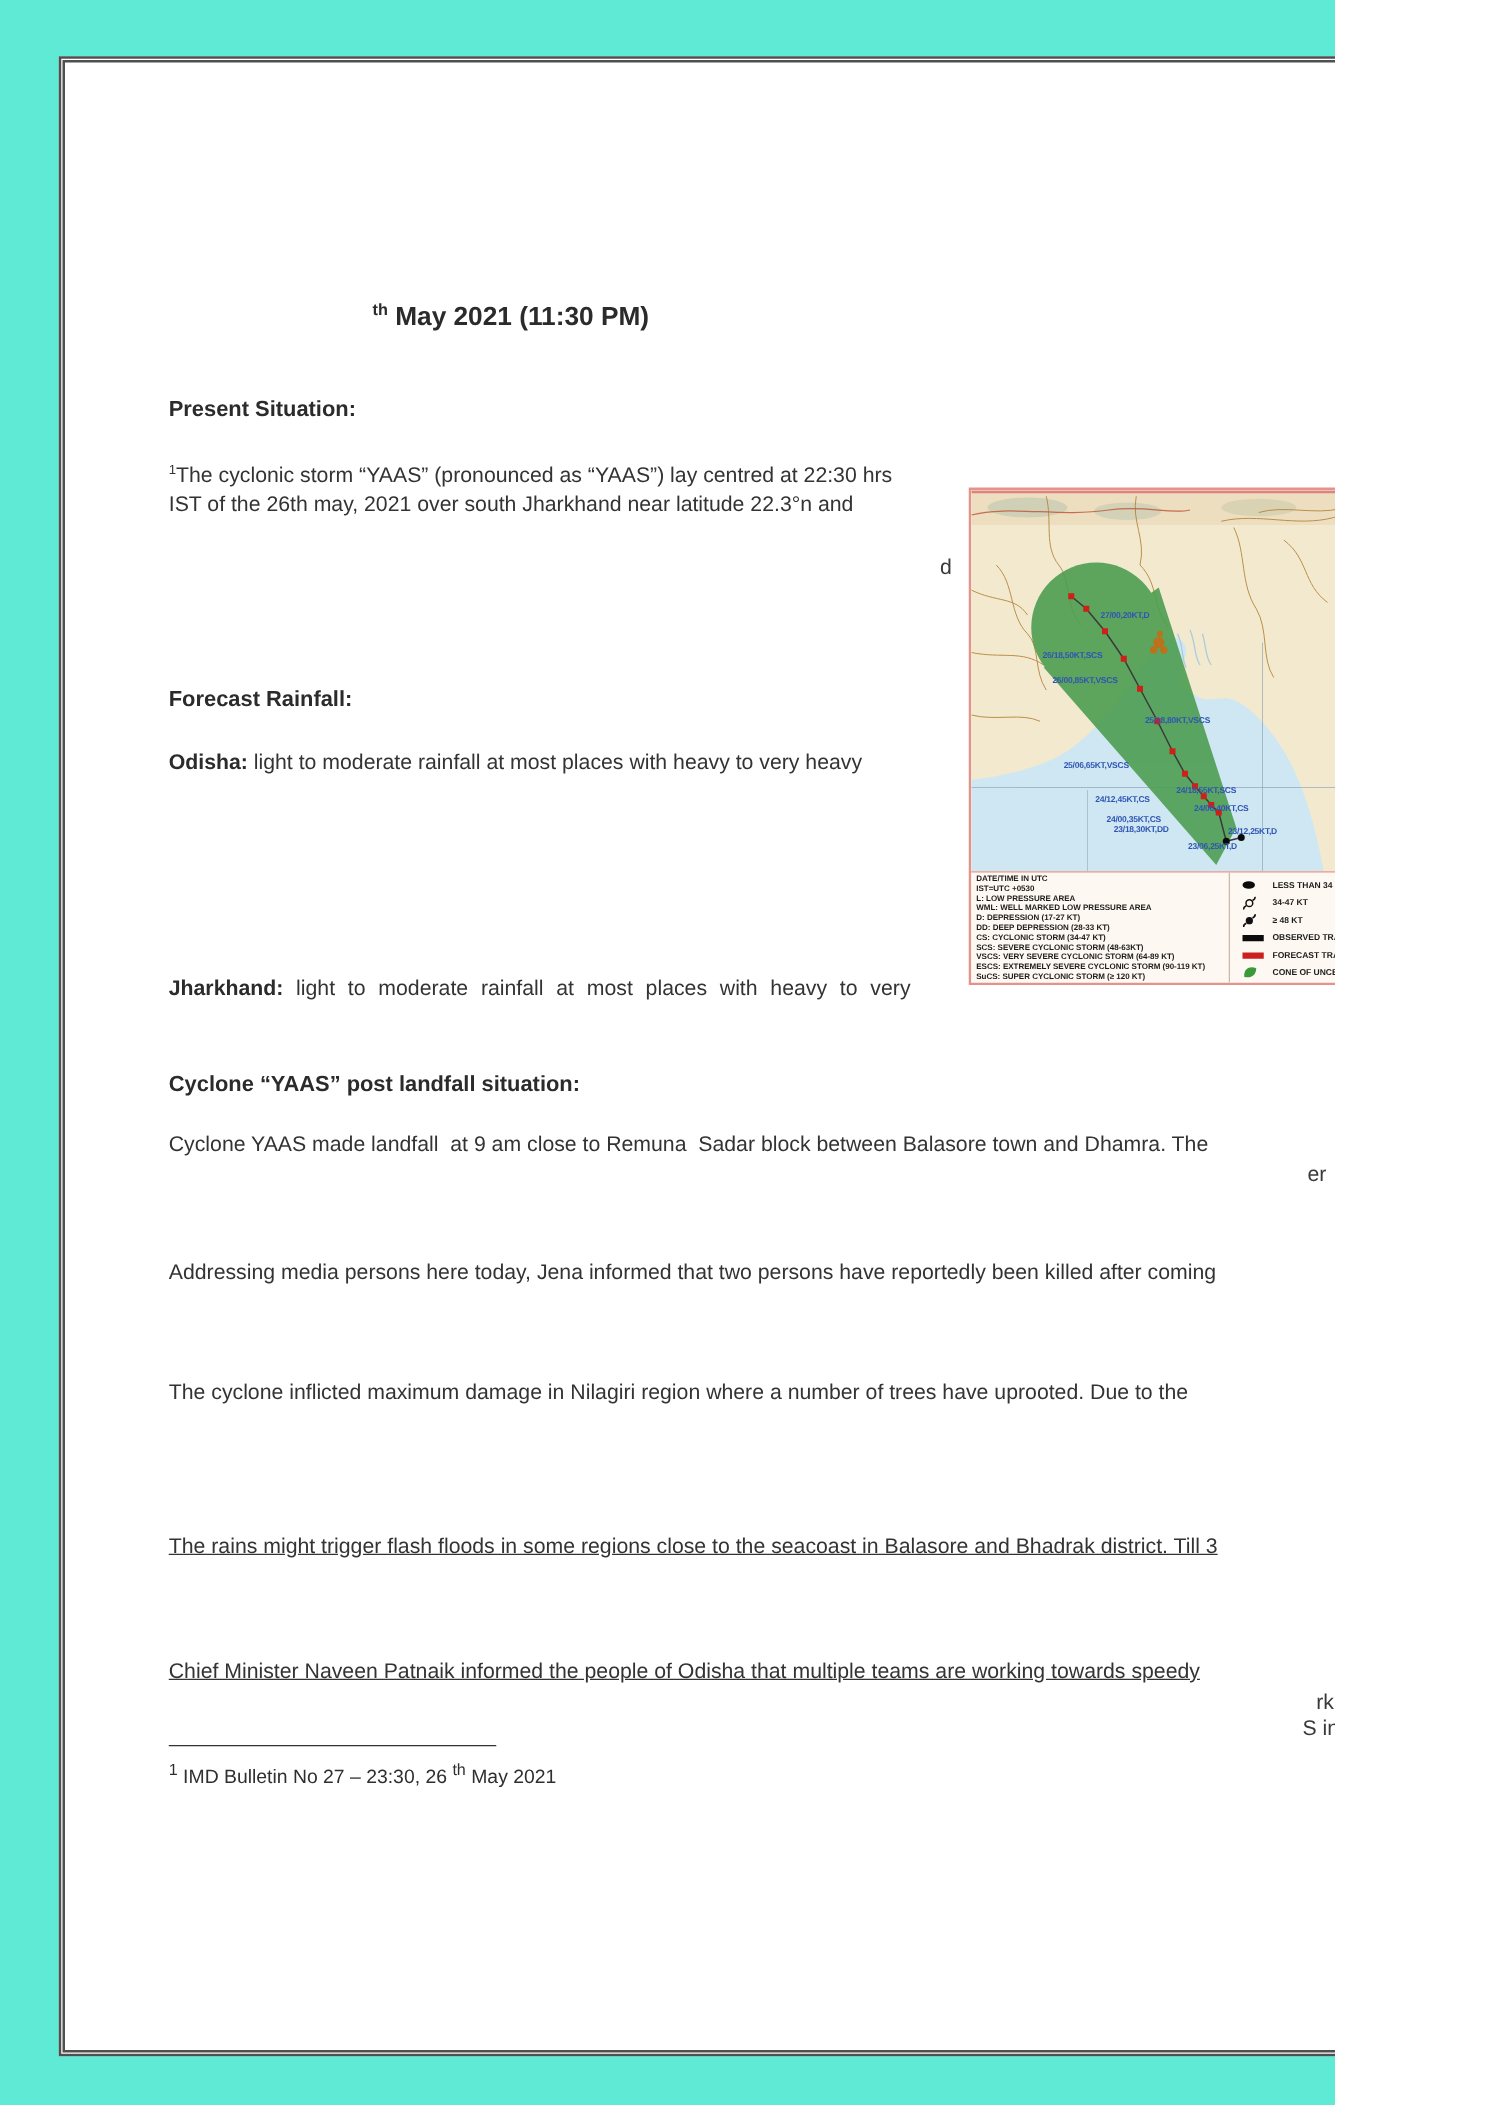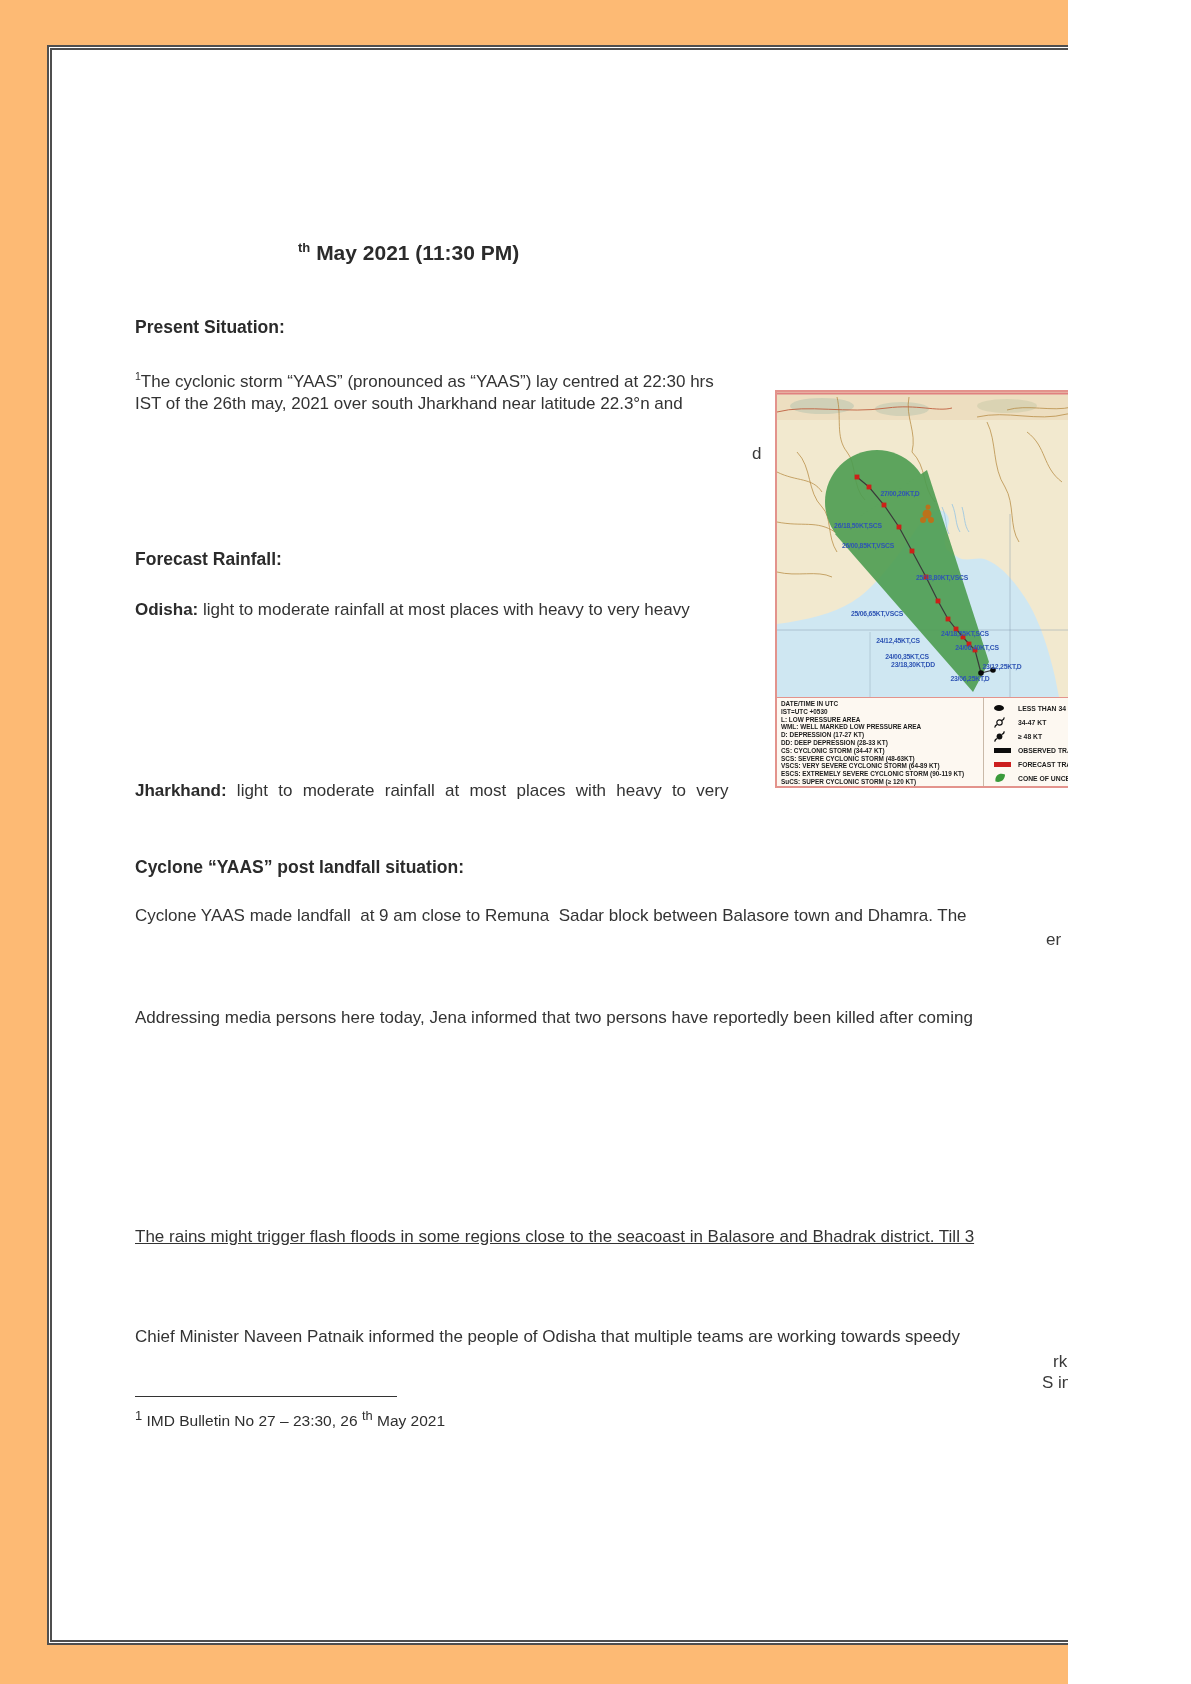--- a/index.html
+++ b/index.html
@@ -1,16 +1,16 @@
 <!DOCTYPE html>
 <html><head>
 <meta charset="utf-8">
 <style>
   html,body{margin:0;padding:0;background:#ffffff;}
-  #page{position:relative;width:1068px;height:1684px;background:#fdba74;overflow:hidden;
+  #page{position:relative;width:1068px;height:1684px;background:#5eead4;overflow:hidden;
         font-family:"Liberation Sans","DejaVu Sans",sans-serif;color:#333;}
   #frame{position:absolute;left:47px;top:45px;width:1092px;height:1590px;
          border:5px double #4f4f4f;background:#ffffff;}
   .tline{position:absolute;white-space:pre;font-size:17px;color:#333;z-index:1;}
   .tline b{color:#2b2b2b;}
   .heading{position:absolute;white-space:pre;font-weight:bold;font-size:17.5px;color:#2b2b2b;z-index:1;}
   .title{position:absolute;white-space:pre;font-weight:bold;font-size:21px;color:#2b2b2b;z-index:1;}
   .title sup,.tline sup{font-size:62%;}
   .justify-wide{word-spacing:5.5px;}
   .fragment{position:absolute;white-space:pre;font-size:17px;color:#3a3a3a;z-index:1;}
@@ -50,22 +50,23 @@
   <div class="fragment" style="left:752px;top:444px;">d</div>
 
   <div class="heading" style="left:135px;top:549px;">Forecast Rainfall:</div>
   <div class="tline" style="left:135px;top:600px;"><b>Odisha:</b><span> light to moderate rainfall at most places with heavy to very heavy</span></div>
   <div class="tline justify-wide" style="left:135px;top:781px;"><b>Jharkhand:</b><span> light to moderate rainfall at most places with heavy to very</span></div>
 
   <div class="heading" style="left:135px;top:857px;">Cyclone “YAAS” post landfall situation:</div>
   <div class="tline" style="left:135px;top:906px;">Cyclone YAAS made landfall  at 9 am close to Remuna  Sadar block between Balasore town and Dhamra. The</div>
   <div class="fragment" style="left:1046px;top:930px;">er</div>
   <div class="tline" style="left:135px;top:1008px;">Addressing media persons here today, Jena informed that two persons have reportedly been killed after coming</div>
+  <div class="tline" style="left:135px;top:1104px;">The cyclone inflicted maximum damage in Nilagiri region where a number of trees have uprooted. Due to the</div>
   <div class="tline" style="left:135px;top:1227px;text-decoration:underline;">The rains might trigger flash floods in some regions close to the seacoast in Balasore and Bhadrak district. Till 3</div>
-  <div class="tline" style="left:135px;top:1327px;">Chief Minister Naveen Patnaik informed the people of Odisha that multiple teams are working towards speedy</div>
+  <div class="tline" style="left:135px;top:1327px;text-decoration:underline;">Chief Minister Naveen Patnaik informed the people of Odisha that multiple teams are working towards speedy</div>
   <div class="fragment" style="left:1053px;top:1352px;">rk</div>
   <div class="fragment" style="left:1042px;top:1373px;">S in</div>
 
   <div id="footnote-rule"></div>
   <div id="footnote"><sup>1</sup><span> IMD Bulletin No 27 – 23:30, 26 </span><sup>th</sup><span> May 2021</span></div>
 
   <div id="cyclone-map">
     <div id="map-area">
       <svg width="349" height="305" viewBox="0 0 349 305">
 

